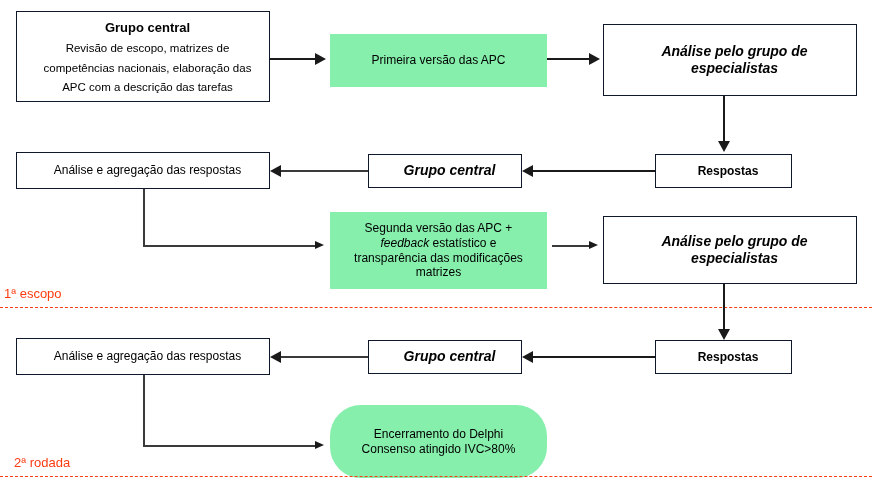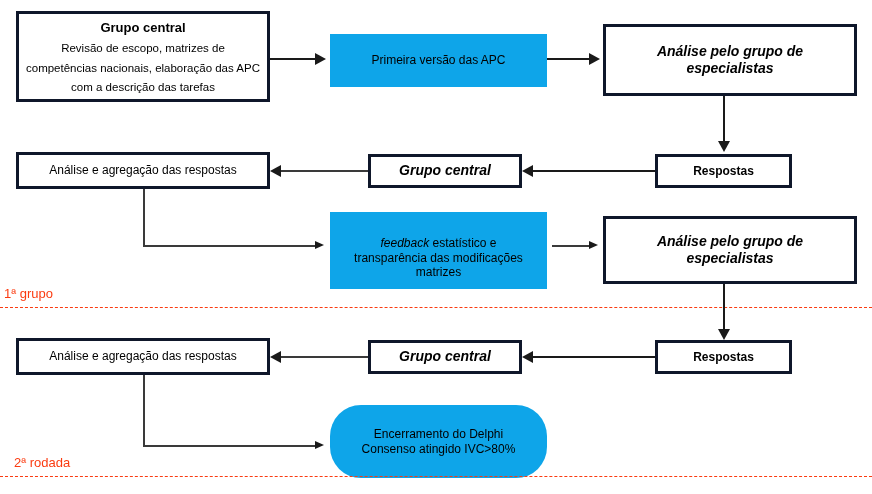--- a/index.html
+++ b/index.html
@@ -21,26 +21,27 @@
     position: absolute;
     box-sizing: border-box;
     display: flex;
     align-items: center;
     justify-content: center;
     text-align: center;
     color: #000000;
     line-height: 1.22;
   }
   .node.outlined {
-    border: 3px solid #0f172a;
+    border: 1px solid #0f172a;
     background: #ffffff;
+    padding-left: 9px;
   }
   .node.shaded {
     border: none;
-    background: #0ea5e9;
+    background: #86efac;
   }
   .node .txt {
     display: block;
     width: 100%;
     padding: 0 6px;
     box-sizing: border-box;
   }
   .t-bold {
     font-weight: bold;
   }
@@ -145,35 +146,35 @@
   <div class="node outlined" style="left:16px; top:152px; width:254px; height:37px;">
     <span class="txt t-12">Análise e agregação das respostas</span>
   </div>
 
   <div class="vline thin" style="left:143px; top:189px; height:57px;"></div>
   <div class="hline thin" style="left:143px; top:245px; width:173px;"></div>
   <div class="arrow-r small" style="left:315px; top:241px;"></div>
 
   <div class="node shaded" style="left:330px; top:212px; width:217px; height:77px;">
     <span class="txt t-12">
-      <br>
+      <span>Segunda versão das APC +</span><br>
       <span class="ital">feedback</span><span> estatístico e</span><br>
       <span>transparência das modificações</span><br>
       <span>matrizes</span>
     </span>
   </div>
 
   <div class="hline thin" style="left:552px; top:245px; width:38px;"></div>
   <div class="arrow-r small" style="left:589px; top:241px;"></div>
 
   <div class="node outlined" style="left:603px; top:216px; width:254px; height:68px;">
     <span class="txt t-bold t-14">Análise pelo grupo de especialistas</span>
   </div>
 
-  <div class="round-label" style="left:4px; top:286px;">1ª grupo</div>
+  <div class="round-label" style="left:4px; top:286px;">1ª escopo</div>
   <div class="round-rule" style="left:0px; top:307px; width:872px;"></div>
 
   <div class="vline" style="left:723px; top:284px; height:48px;"></div>
   <div class="arrow-d" style="left:718px; top:329px;"></div>
 
   <div class="node outlined" style="left:655px; top:340px; width:137px; height:34px;">
     <span class="txt t-bold t-12">Respostas</span>
   </div>
 
   <div class="hline" style="left:533px; top:356px; width:122px;"></div>

